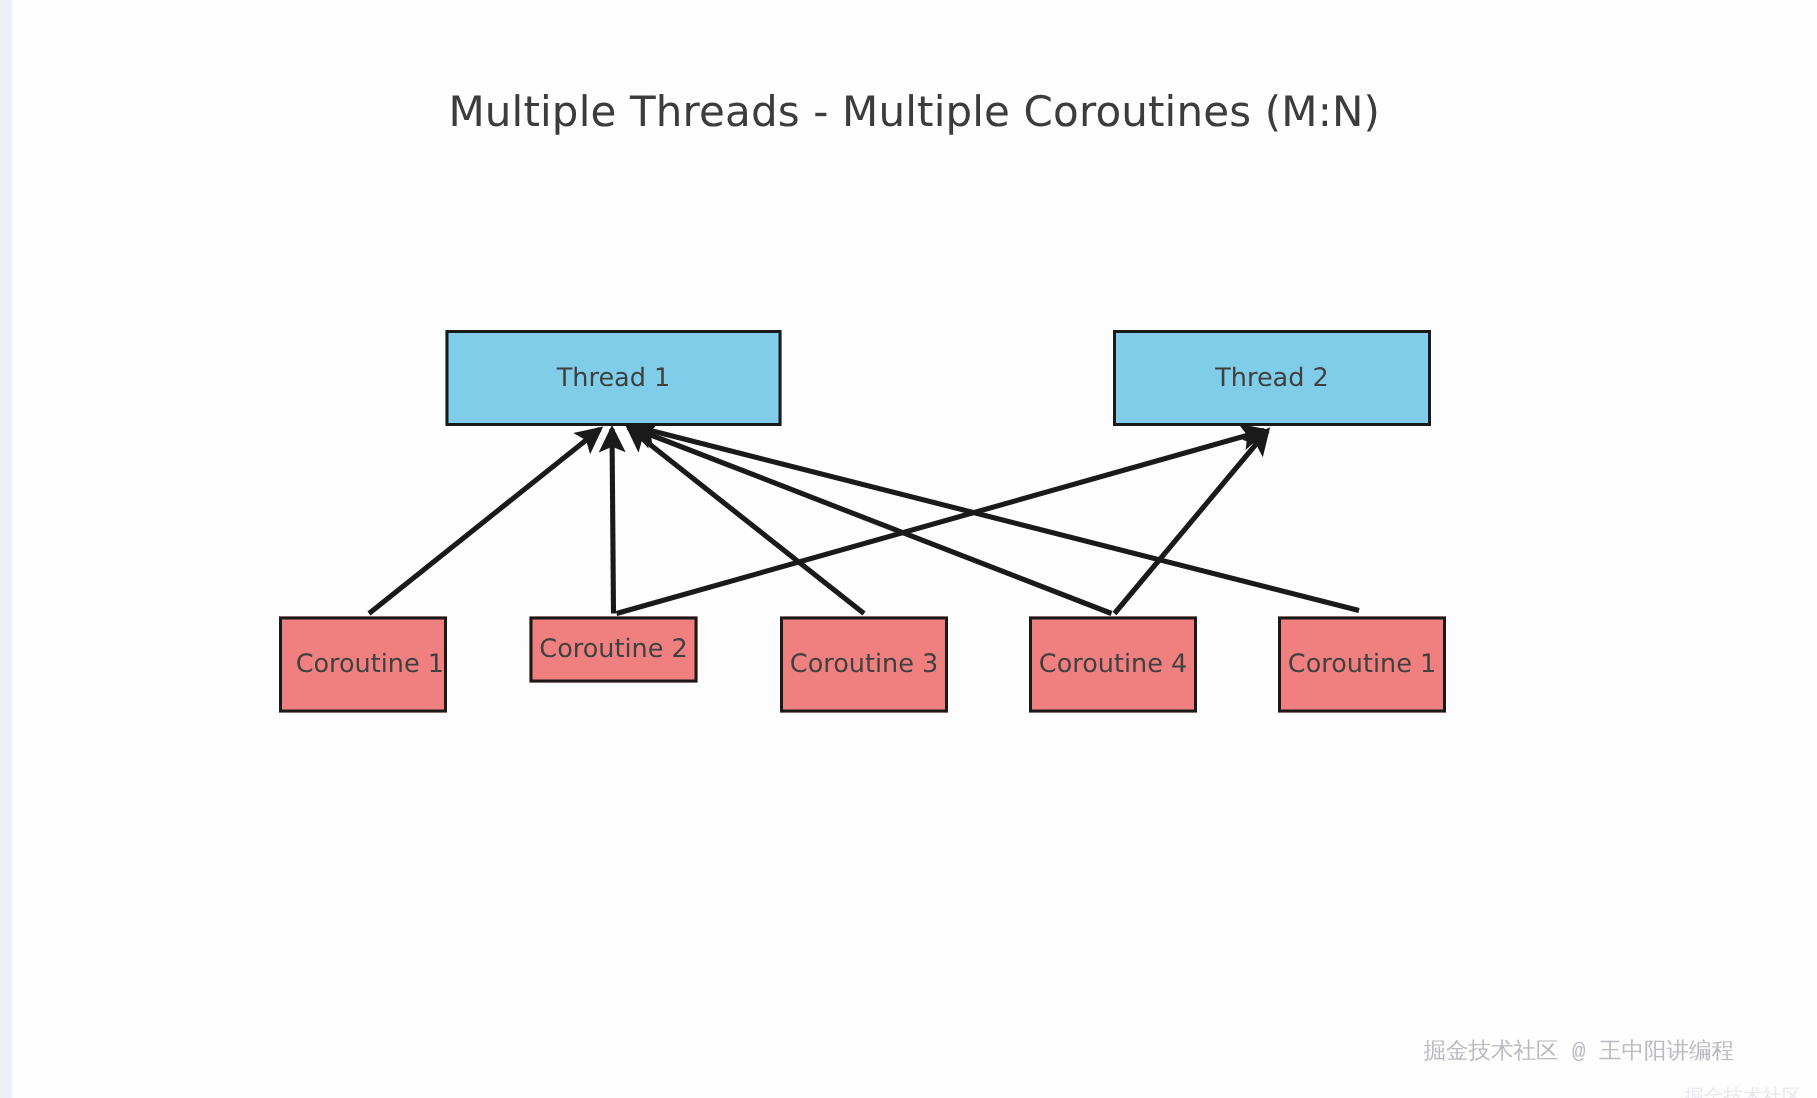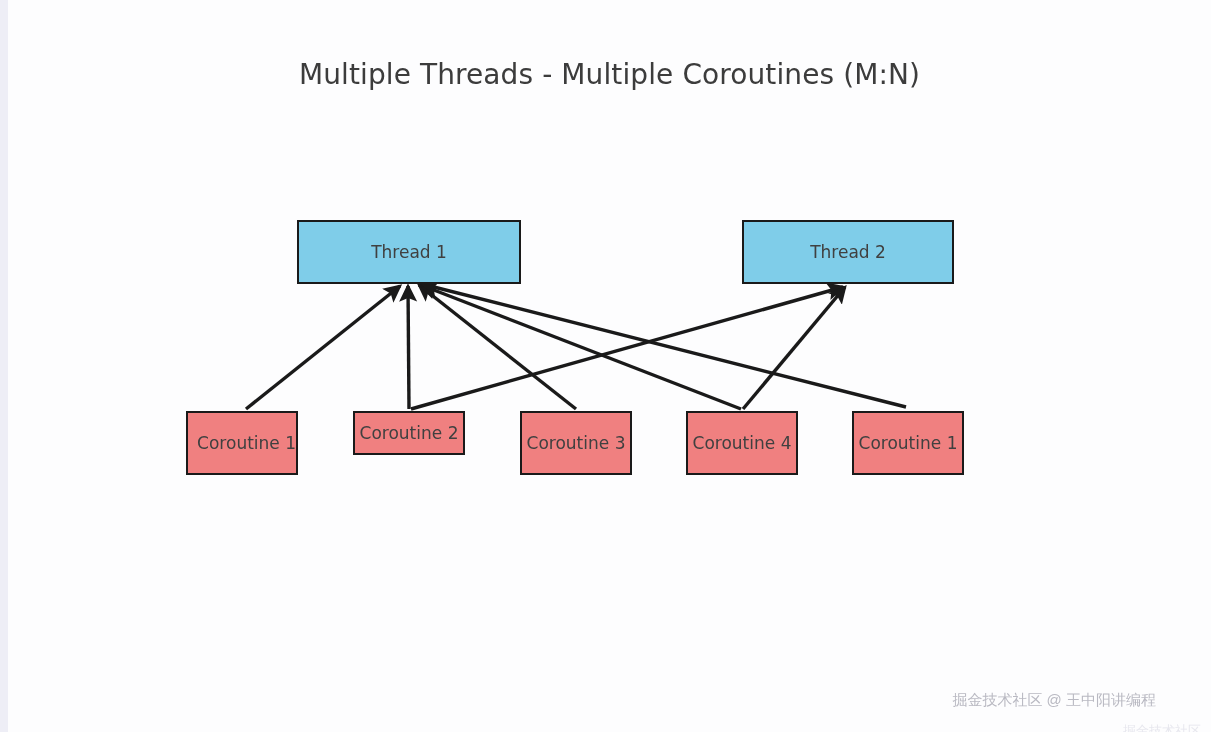--- a/index.html
+++ b/index.html
@@ -71,21 +71,21 @@
     background: #7fcde9;
     height: 64px;
   }
   .node-coroutine {
     background: #f08080;
     height: 64px;
   }
 
   .watermark {
     position: absolute;
-    font-family: Liberation Sans, sans-serif;
+    font-family: Liberation Mono, monospace;
     white-space: nowrap;
   }
   .watermark-main {
     right: 55px;
     top: 691px;
     font-size: 15px;
     color: #b9b9c2;
   }
   .watermark-ghost {
     right: 10px;

